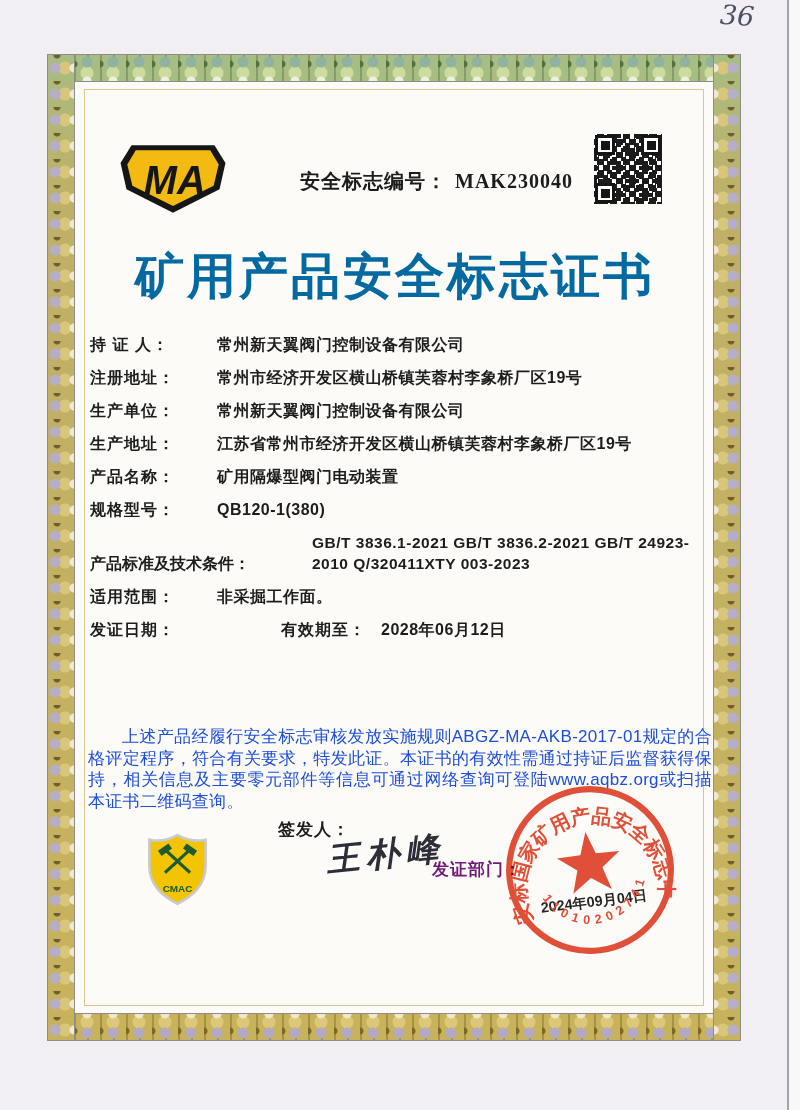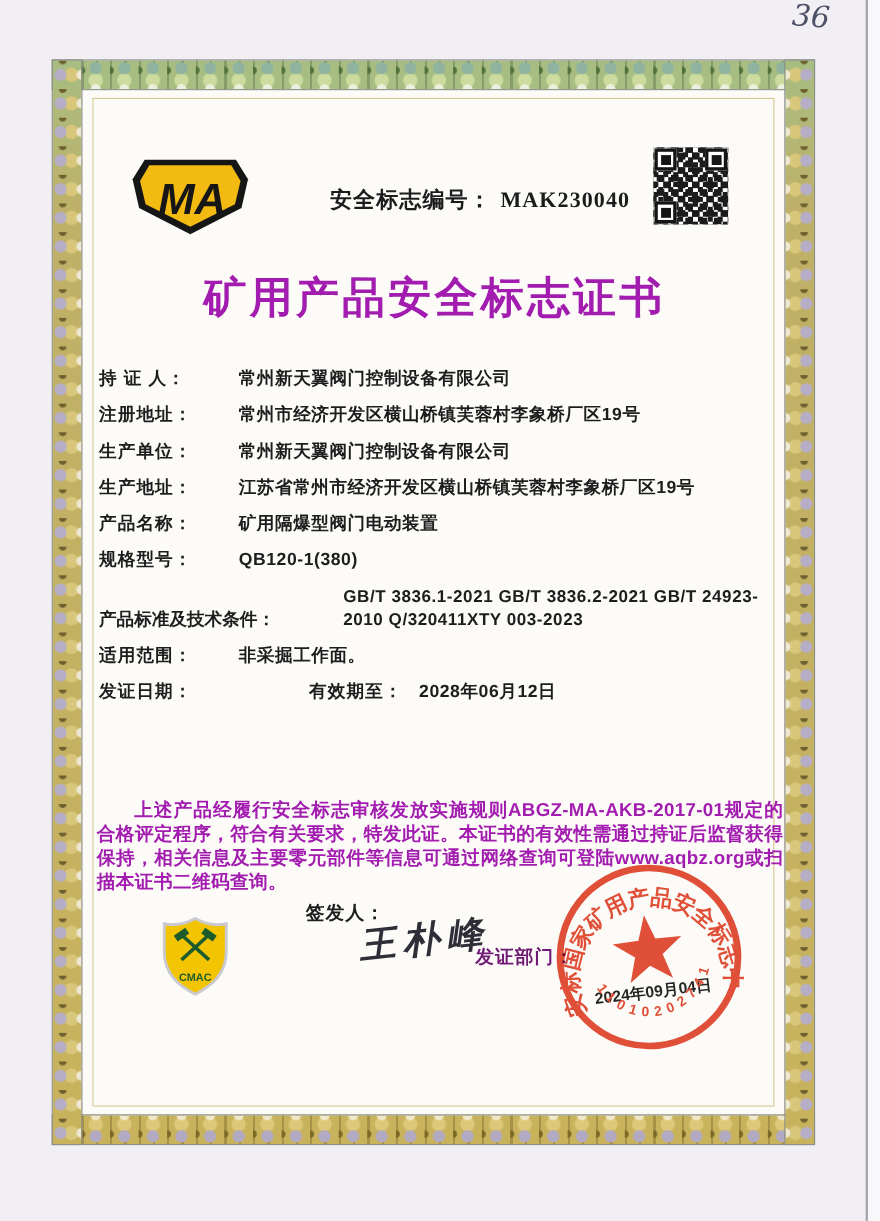--- a/index.html
+++ b/index.html
@@ -74,38 +74,38 @@
       repeating-conic-gradient(#1b1b1b 0 25%, rgba(255,255,255,0) 0 50%),
       repeating-conic-gradient(#1b1b1b 0 25%, #fff 0 50%);
     background-size:13px 13px,9px 9px;background-position:3px 5px,0 0;
   }
   .qr .finder{position:absolute;width:14px;height:14px;border:3px solid #151515;background:#fff;}
   .qr .finder::after{content:"";position:absolute;inset:2.5px;background:#151515;}
   .qr .f-tl{left:1px;top:1px;} .qr .f-tr{right:1px;top:1px;} .qr .f-bl{left:1px;bottom:1px;}
 
   .title{
     position:absolute;left:75px;top:244px;width:640px;margin:0;
-    text-align:center;font-size:39px;font-weight:900;letter-spacing:3px;color:#a21caf;
+    text-align:center;font-size:49px;font-weight:900;letter-spacing:3px;color:#0369a1;
     font-family:"Liberation Serif","DejaVu Serif",serif;
   }
 
   
   .fields{position:absolute;left:90px;top:334px;width:600px;font-size:16px;color:#1d1d1d;}
   .frow{display:flex;align-items:flex-end;margin-bottom:12px;line-height:21px;}
   .frow .lbl{flex:0 0 127px;font-weight:600;letter-spacing:1px;}
   .frow .val{font-weight:700;letter-spacing:.5px;}
   .frow.wide .lbl{flex:0 0 222px;letter-spacing:0;}
   .frow.wide .val{width:420px;font-size:15.5px;line-height:21px;}
   .frow .val2-lbl{flex:0 0 100px;font-weight:600;letter-spacing:1px;margin-left:64px;}
   .frow .val{min-width:0;}
   .frow .v1{flex:0 0 190px;}
 
   .statement{
     position:absolute;left:88px;top:726px;width:624px;margin:0;
-    font-size:17px;line-height:21.5px;font-weight:700;color:#a21caf;
+    font-size:17px;line-height:21.5px;font-weight:400;color:#1d4ed8;
     text-indent:2em;letter-spacing:.3px;text-align:justify;
   }
 
   
   .cmac{position:absolute;left:146px;top:833px;width:63px;height:73px;}
   .sig-label{position:absolute;left:278px;top:818px;font-size:17px;font-weight:700;color:#1d1d1d;letter-spacing:1px;}
   .signature{
     position:absolute;left:326px;top:832px;font-size:33px;color:#2e2e38;
     font-style:italic;font-weight:600;letter-spacing:7px;
     transform:rotate(-6deg);font-family:"DejaVu Serif",serif;

